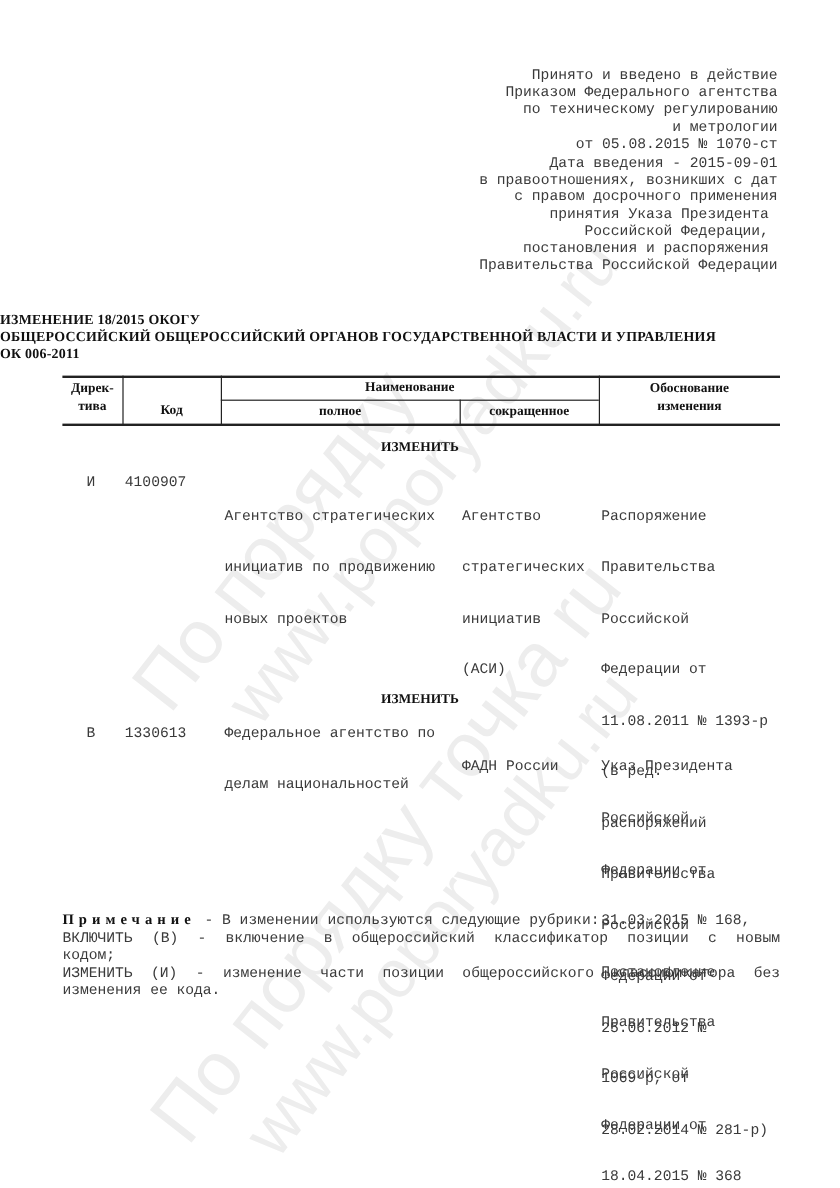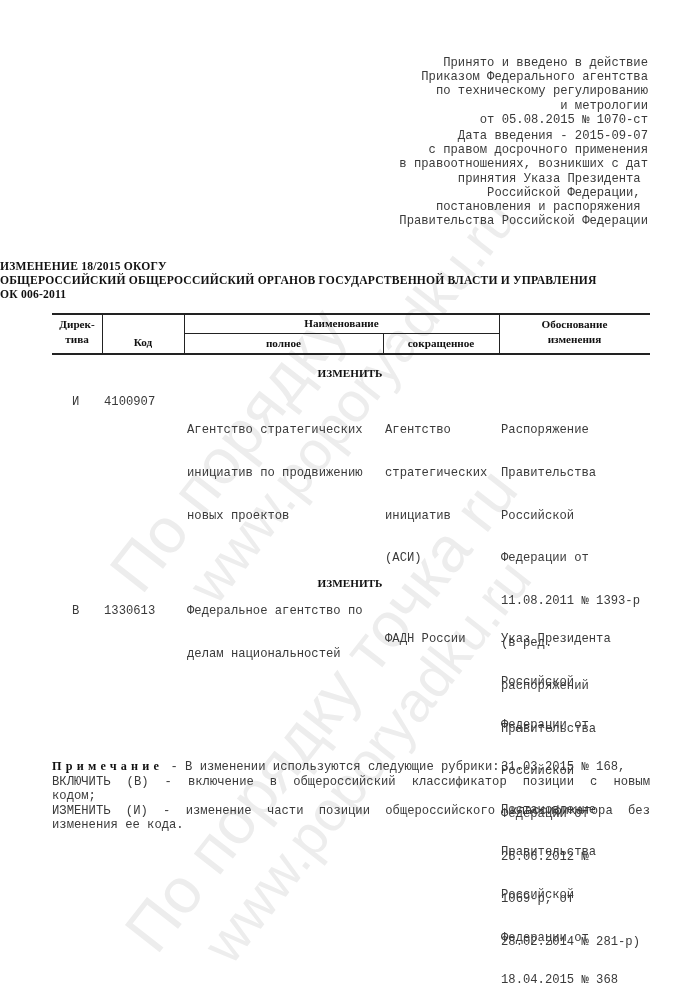--- a/index.html
+++ b/index.html
@@ -42,23 +42,23 @@
 
   <div class="approval">
     <div class="line">Принято и введено в действие</div>
     <div class="line">Приказом Федерального агентства</div>
     <div class="line">по техническому регулированию</div>
     <div class="line">и метрологии</div>
     <div class="line">от 05.08.2015 № 1070-ст</div>
   </div>
 
   <div class="intro">
-    <div class="line">Дата введения - 2015-09-07</div>
+    <div class="line">Дата введения - 2015-09-01</div>
+    <div class="line">в правоотношениях, возникших с дат</div>
     <div class="line">с правом досрочного применения</div>
-    <div class="line">в правоотношениях, возникших с дат</div>
     <div class="line">принятия Указа Президента </div>
     <div class="line">Российской Федерации, </div>
     <div class="line">постановления и распоряжения </div>
     <div class="line">Правительства Российской Федерации</div>
   </div>
 
   <div class="title serif-bold">
     <div>ИЗМЕНЕНИЕ 18/2015 ОКОГУ</div>
     <div>ОБЩЕРОССИЙСКИЙ ОБЩЕРОССИЙСКИЙ ОРГАНОВ ГОСУДАРСТВЕННОЙ ВЛАСТИ И УПРАВЛЕНИЯ</div>
     <div>ОК 006-2011</div>

